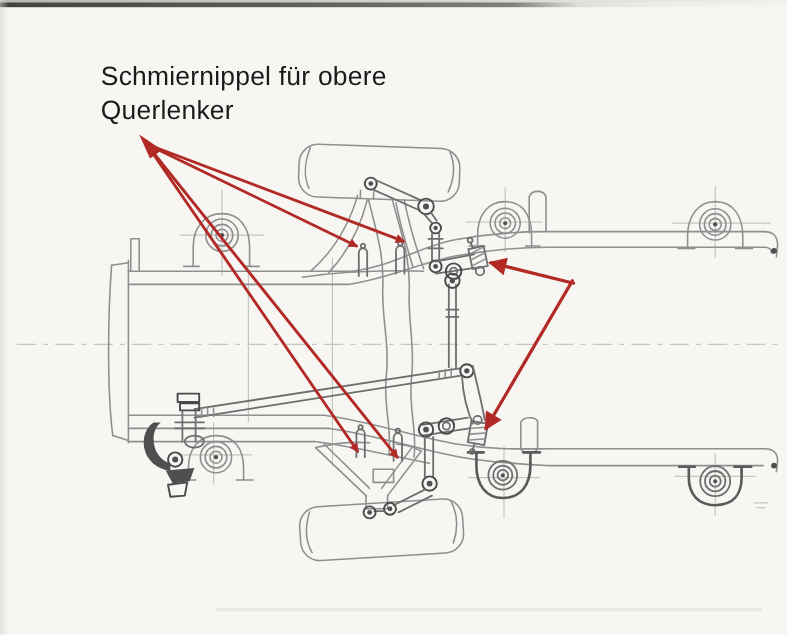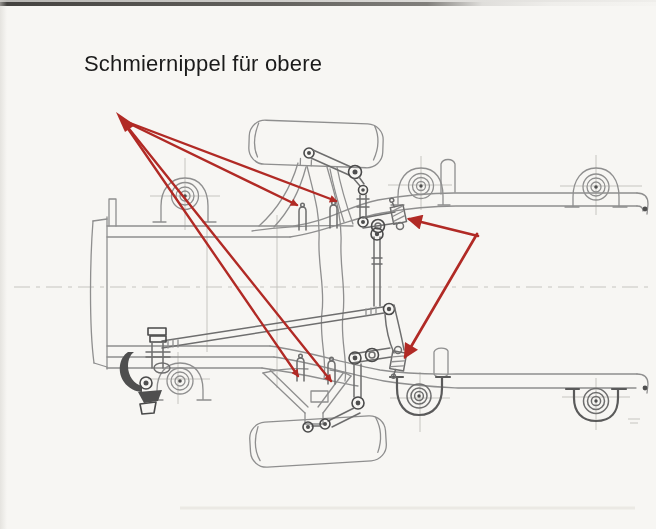--- a/index.html
+++ b/index.html
@@ -289,16 +289,17 @@
       <polygon class="redF" points="116,112 135,125 125,132"></polygon>
     </g>
     <g>
       <path class="redL" marker-end="url(#arrL)" d="M478,236 L409,219"></path>
       <path class="redL" marker-end="url(#arrL)" d="M477,234 L405,357"></path>
     </g>
   </svg>
 
   <div class="label" style="left:84px;top:50px;">
     <span>Schmiernippel für obere</span>
+    <span>Querlenker</span>
   </div>
 
 
 </div>
 
 </body></html>

